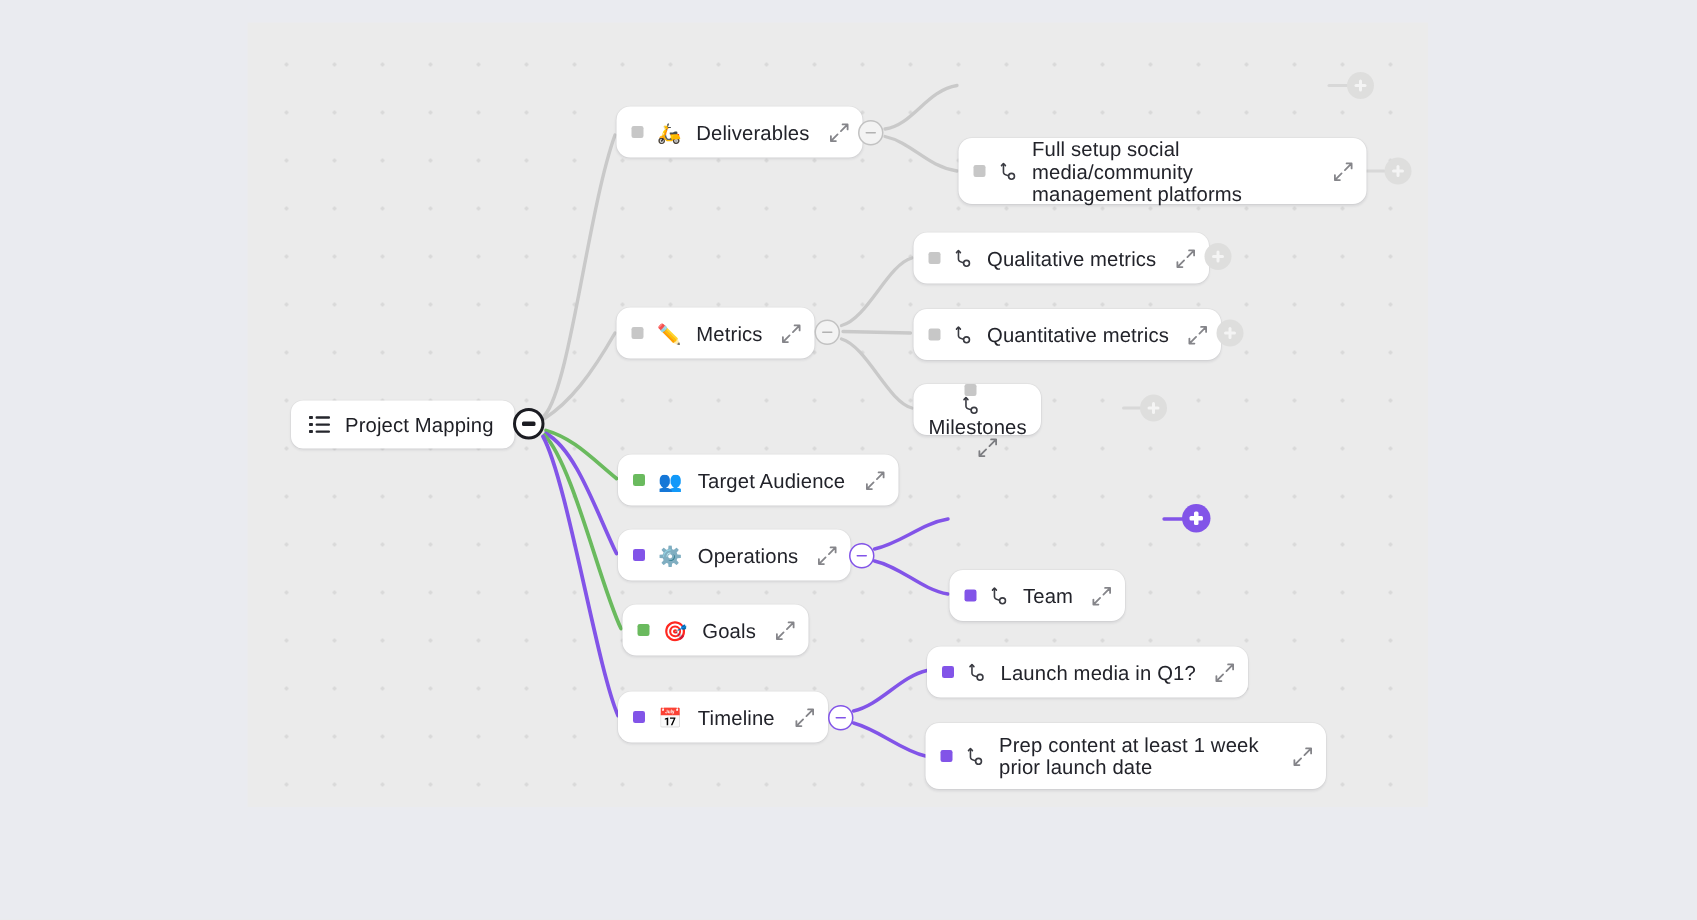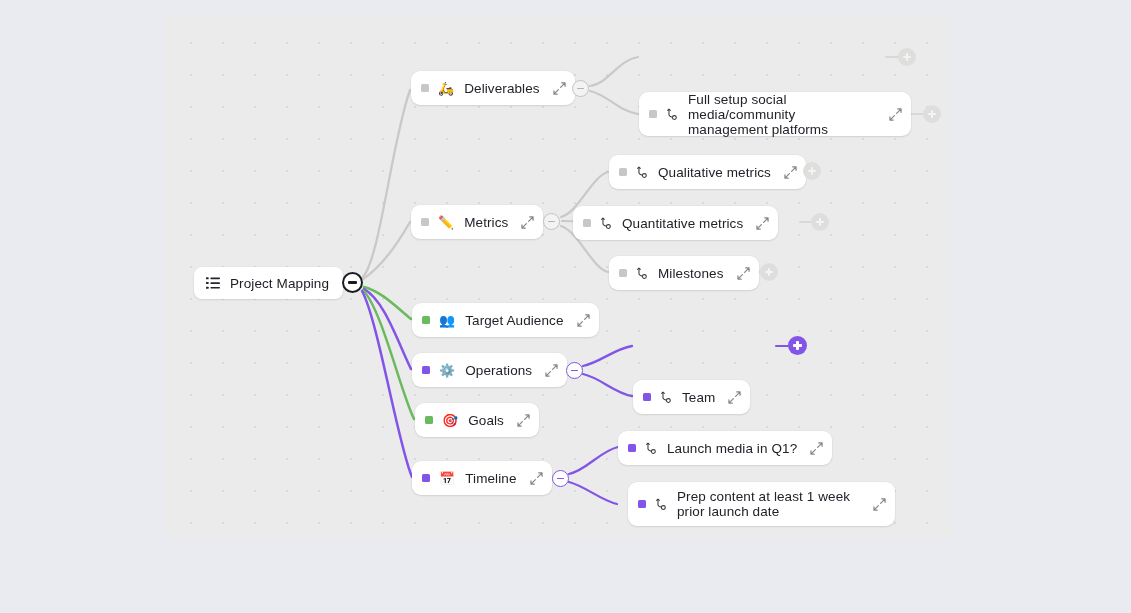--- a/index.html
+++ b/index.html
@@ -300,39 +300,39 @@
     <svg class="expand-glyph" viewBox="0 0 14 14">
       <path d="M13 1 L8.2 5.8 M13 1 L13 4.6 M13 1 L9.4 1" stroke="#3b3c43" stroke-width="1.3" fill="none" stroke-linecap="round"></path>
       <path d="M1 13 L5.8 8.2 M1 13 L1 9.4 M1 13 L4.6 13" stroke="#3b3c43" stroke-width="1.3" fill="none" stroke-linecap="round"></path>
     </svg>
   </div>
   <div class="handle plus-gray" style="left:803px; top:162px;">
     <span class="bar h"></span>
       <span class="bar v"></span>
   </div>
 
-  <div class="node leaf" style="left:573px; top:206px;">
+  <div class="node leaf" style="left:609px; top:206px;">
     <span class="bullet gray"></span>
     <svg class="nodeicon" viewBox="0 0 14 14">
       <path d="M3.2 1.6 L3.2 7.4 C3.2 9.1 5 9.4 6.6 9.8" stroke="#3a3b42" stroke-width="1.15" fill="none" stroke-linecap="round"></path>
       <path d="M1.8 2.6 L3.2 1.1 L4.6 2.6" stroke="#3a3b42" stroke-width="1.15" fill="none" stroke-linecap="round" stroke-linejoin="round"></path>
       <circle cx="9" cy="10.3" r="2.1" stroke="#3a3b42" stroke-width="1.15" fill="none"></circle>
     </svg>
     <span class="label">Quantitative metrics</span>
     <svg class="expand-glyph" viewBox="0 0 14 14">
       <path d="M13 1 L8.2 5.8 M13 1 L13 4.6 M13 1 L9.4 1" stroke="#3b3c43" stroke-width="1.3" fill="none" stroke-linecap="round"></path>
       <path d="M1 13 L5.8 8.2 M1 13 L1 9.4 M1 13 L4.6 13" stroke="#3b3c43" stroke-width="1.3" fill="none" stroke-linecap="round"></path>
     </svg>
   </div>
   <div class="handle plus-gray" style="left:811px; top:213px;">
     <span class="bar h"></span>
       <span class="bar v"></span>
   </div>
 
-  <div class="node leaf" style="left:609px; top:256px;">
+  <div class="node leaf" style="left:609px; top:256px;flex-direction:column;">
     <span class="bullet gray"></span>
     <svg class="nodeicon" viewBox="0 0 14 14">
       <path d="M3.2 1.6 L3.2 7.4 C3.2 9.1 5 9.4 6.6 9.8" stroke="#3a3b42" stroke-width="1.15" fill="none" stroke-linecap="round"></path>
       <path d="M1.8 2.6 L3.2 1.1 L4.6 2.6" stroke="#3a3b42" stroke-width="1.15" fill="none" stroke-linecap="round" stroke-linejoin="round"></path>
       <circle cx="9" cy="10.3" r="2.1" stroke="#3a3b42" stroke-width="1.15" fill="none"></circle>
     </svg>
     <span class="label">Milestones</span>
     <svg class="expand-glyph" viewBox="0 0 14 14">
       <path d="M13 1 L8.2 5.8 M13 1 L13 4.6 M13 1 L9.4 1" stroke="#3b3c43" stroke-width="1.3" fill="none" stroke-linecap="round"></path>
       <path d="M1 13 L5.8 8.2 M1 13 L1 9.4 M1 13 L4.6 13" stroke="#3b3c43" stroke-width="1.3" fill="none" stroke-linecap="round"></path>
@@ -415,21 +415,21 @@
       <path d="M1.8 2.6 L3.2 1.1 L4.6 2.6" stroke="#3a3b42" stroke-width="1.15" fill="none" stroke-linecap="round" stroke-linejoin="round"></path>
       <circle cx="9" cy="10.3" r="2.1" stroke="#3a3b42" stroke-width="1.15" fill="none"></circle>
     </svg>
     <span class="label">Launch media in Q1?</span>
     <svg class="expand-glyph" viewBox="0 0 14 14">
       <path d="M13 1 L8.2 5.8 M13 1 L13 4.6 M13 1 L9.4 1" stroke="#3b3c43" stroke-width="1.3" fill="none" stroke-linecap="round"></path>
       <path d="M1 13 L5.8 8.2 M1 13 L1 9.4 M1 13 L4.6 13" stroke="#3b3c43" stroke-width="1.3" fill="none" stroke-linecap="round"></path>
     </svg>
   </div>
 
-  <div class="node leaf two-line" style="left:617px; top:482px; width:267px;margin-left:11px;">
+  <div class="node leaf two-line" style="left:617px; top:482px; width:267px;">
     <span class="bullet purple"></span>
     <svg class="nodeicon" viewBox="0 0 14 14">
       <path d="M3.2 1.6 L3.2 7.4 C3.2 9.1 5 9.4 6.6 9.8" stroke="#3a3b42" stroke-width="1.15" fill="none" stroke-linecap="round"></path>
       <path d="M1.8 2.6 L3.2 1.1 L4.6 2.6" stroke="#3a3b42" stroke-width="1.15" fill="none" stroke-linecap="round" stroke-linejoin="round"></path>
       <circle cx="9" cy="10.3" r="2.1" stroke="#3a3b42" stroke-width="1.15" fill="none"></circle>
     </svg>
     <span class="label wrap" style="max-width:200px;">Prep content at least 1 week prior launch date</span>
     <svg class="expand-glyph" viewBox="0 0 14 14">
       <path d="M13 1 L8.2 5.8 M13 1 L13 4.6 M13 1 L9.4 1" stroke="#3b3c43" stroke-width="1.3" fill="none" stroke-linecap="round"></path>
       <path d="M1 13 L5.8 8.2 M1 13 L1 9.4 M1 13 L4.6 13" stroke="#3b3c43" stroke-width="1.3" fill="none" stroke-linecap="round"></path>

